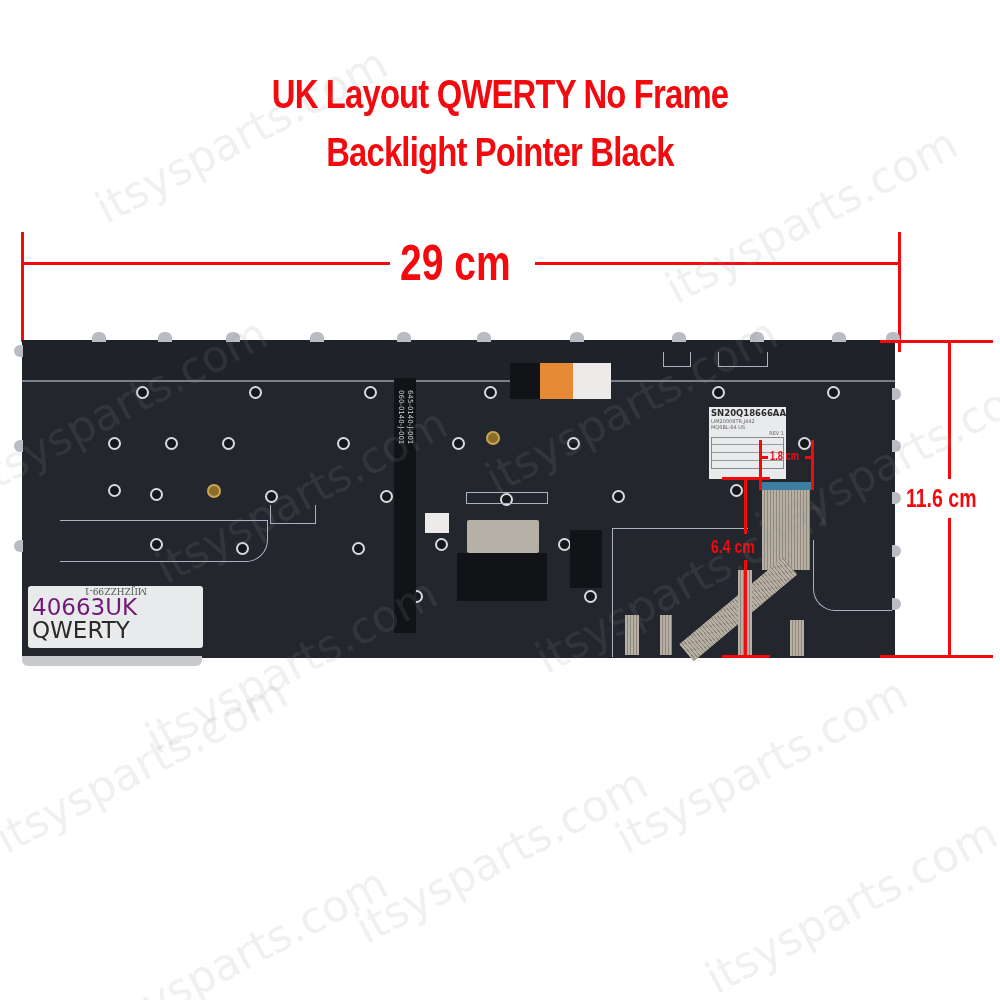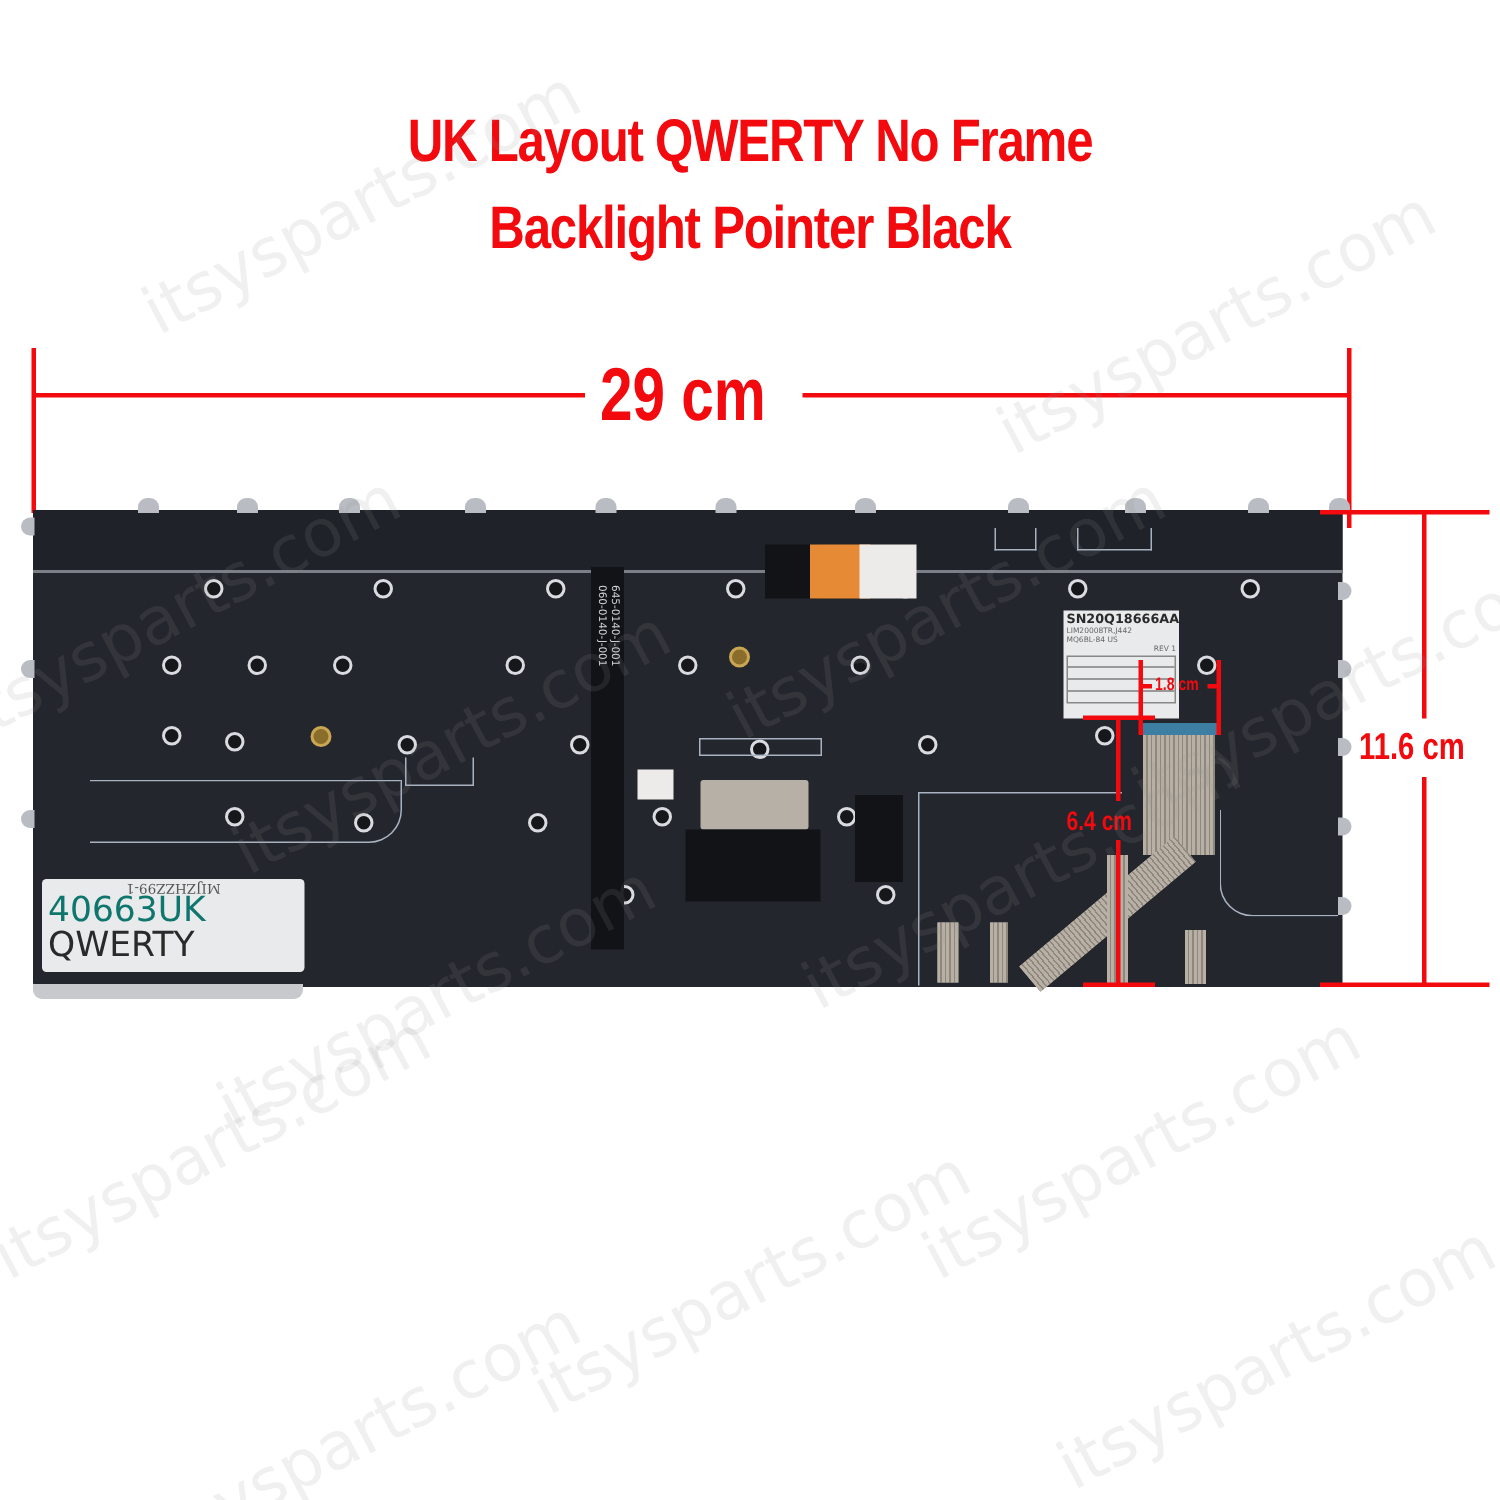--- a/index.html
+++ b/index.html
@@ -170,21 +170,21 @@
 <div class="flex-cable flex-stripes" style="left:655px; top:555px; width:135px; height:22px; transform:rotate(-40deg); transform-origin:right center;"></div>
 <div class="flex-cable flex-stripes" style="left:738px; top:570px; width:14px; height:86px;"></div>
 <div class="flex-cable flex-stripes" style="left:625px; top:615px; width:14px; height:40px;"></div>
 <div class="flex-cable flex-stripes" style="left:660px; top:615px; width:12px; height:40px;"></div>
 <div class="flex-cable flex-stripes" style="left:790px; top:620px; width:14px; height:36px;"></div>
 
 <div class="bottom-lip" style="left:22px; top:656px; width:180px; height:10px; border-radius:0 0 6px 6px;"></div>
 
 <div class="label-sticker" style="left:28px; top:586px; width:175px; height:62px; border-radius:3px; padding:0 4px; box-sizing:border-box;">
   <div style="font-size:9px; color:#555; transform:rotate(180deg); text-align:center; font-family:'DejaVu Serif', serif;">MIJZHZZ99-1</div>
-  <div style="font-size:23px; line-height:23px; color:#0f766e;">40663UK</div>
+  <div style="font-size:23px; line-height:23px; color:#701a75;">40663UK</div>
   <div style="font-size:23px; line-height:23px; color:#2a2a2a;">QWERTY</div>
 </div>
 
 <div class="red" style="left:880px; top:340px; width:113px; height:3px;"></div>
 <div class="red" style="left:880px; top:655px; width:113px; height:3px;"></div>
 <div class="red" style="left:948px; top:342px; width:3px; height:137px;"></div>
 <div class="red" style="left:948px; top:518px; width:3px; height:138px;"></div>
 <div class="dim-label" style="left:906px; top:484px; font-size:25px;">11.6 cm</div>
 
 <div class="red" style="left:759px; top:440px; width:3px; height:50px;"></div>

